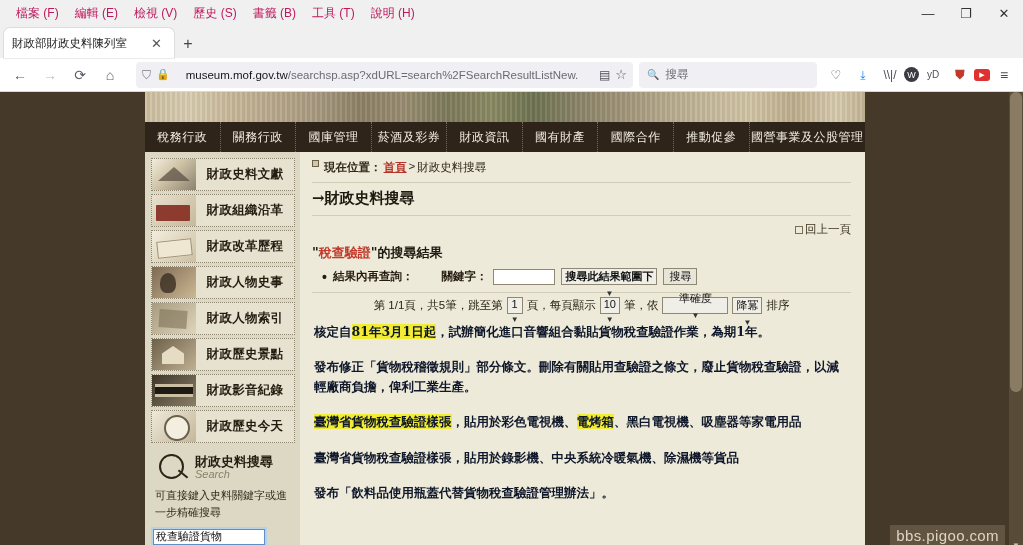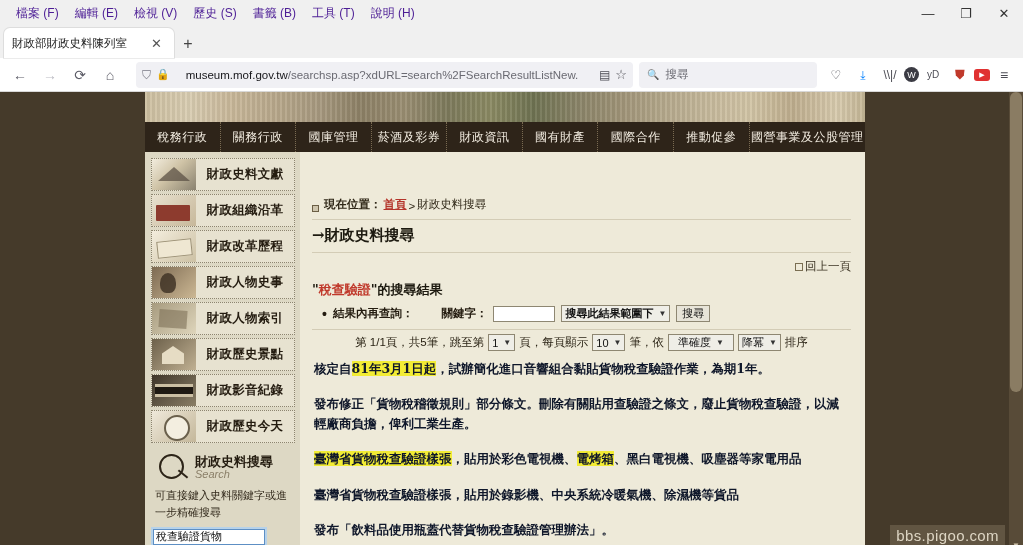--- a/index.html
+++ b/index.html
@@ -14,21 +14,21 @@
   .chrome-menubar {
     height: 26px;
     background: #f0f0f0;
     display: flex;
     align-items: center;
     padding-left: 8px;
     position: relative;
   }
   .menu-item {
     font-size: 12px;
-    color: #4c1d95;
+    color: #be185d;
     padding: 3px 8px;
     white-space: nowrap;
   }
   .win-controls {
     position: absolute;
     right: 0; top: 0;
     height: 26px;
     display: flex;
     align-items: center;
   }
@@ -267,21 +267,21 @@
 
   
   .main {
     flex: 1;
     background: #eeead9;
     padding: 8px 14px 0 12px;
     position: relative;
   }
   .crumb {
     font-size: 11.5px; color: #2f2717; font-weight: 700;
-    display: flex; align-items: flex-end; gap: 2px; margin-top: 37px;
+    display: flex; align-items: flex-start; gap: 2px;
   }
   .crumb .sq {
     display: inline-block; width: 7px; height: 7px;
     border: 1px solid #6b5f45; background: #cfc6ae; margin-right: 3px;
   }
   .crumb a { color: #b4342a; }
   .crumb .plain { font-weight: 400; }
   .hr { border-top: 1px solid #d3ccb6; margin: 7px 0 6px; }
   .page-title {
     font-size: 15px; font-weight: 700; color: #1d1a10;
@@ -315,20 +315,21 @@
     font-size: 11px; padding: 0 2px;
     font-family: "Liberation Sans", sans-serif;
   }
   .sel {
     height: 17px;
     border: 1px solid #8e8772; background: #efeee7;
     font-size: 11px; color: #111;
     display: inline-flex; align-items: center;
     padding: 0 3px; gap: 5px;
     font-family: "Liberation Sans", sans-serif;
+    flex-direction: column;
   }
   .sel .caret { font-size: 8px; color: #333; }
   .btn {
     height: 17px;
     border: 1px solid #8e8772; background: #e7e4d8;
     font-size: 11px; color: #111;
     padding: 0 5px;
     display: inline-flex; align-items: center;
     font-family: "Liberation Sans", sans-serif;
   }

